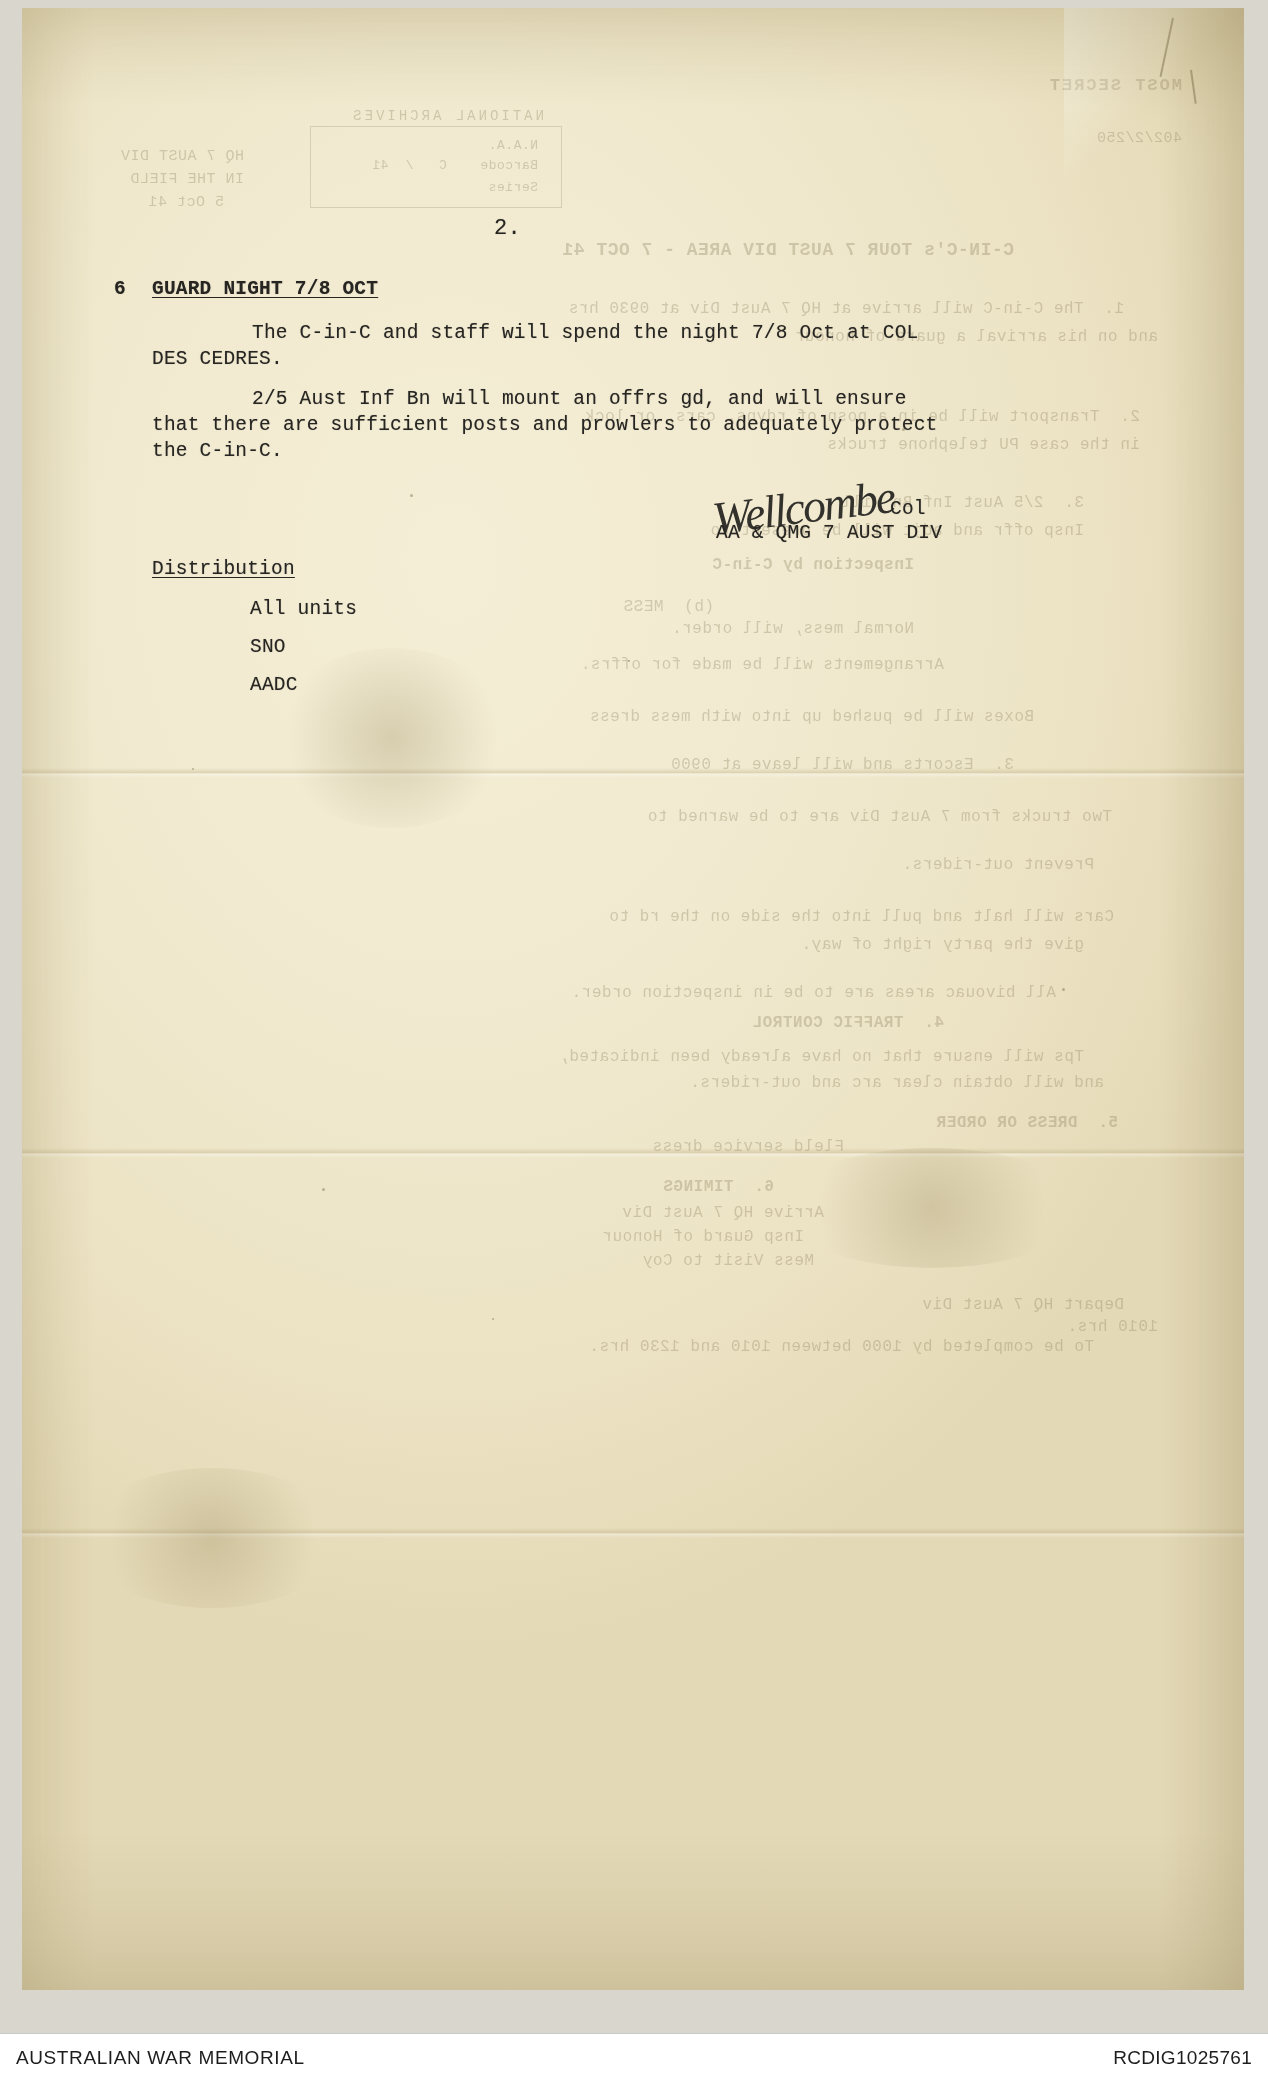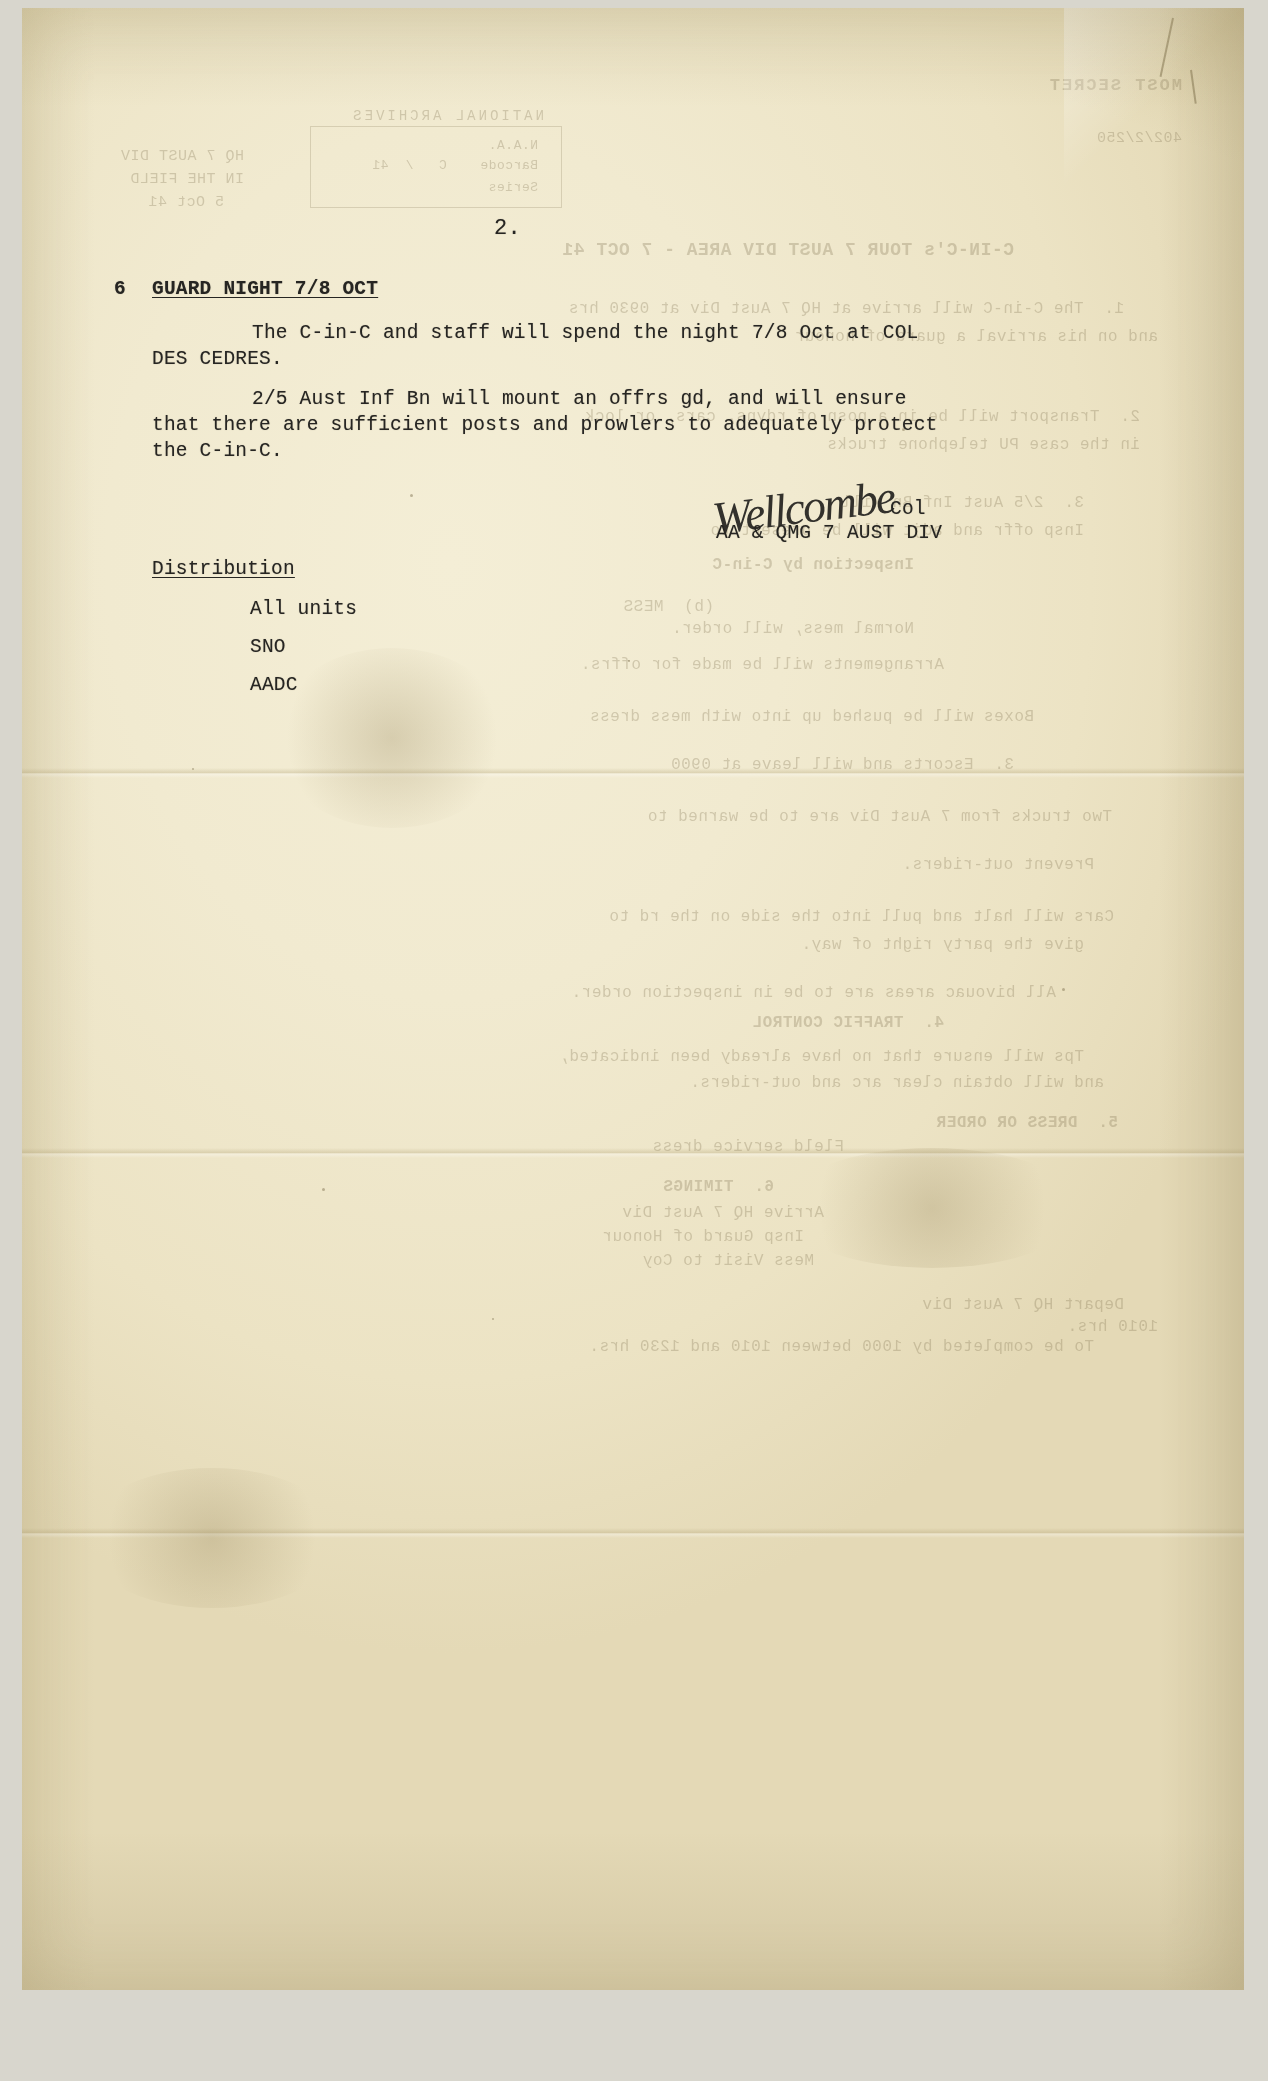--- a/index.html
+++ b/index.html
@@ -268,14 +268,18 @@
 
     <div class="speck" style="left:388px; top:486px; width:3px; height:3px;"></div>
     <div class="speck" style="left:606px; top:652px; width:2px; height:2px;"></div>
     <div class="speck" style="left:880px; top:420px; width:3px; height:3px;"></div>
     <div class="speck" style="left:170px; top:760px; width:2px; height:2px;"></div>
     <div class="speck" style="left:1040px; top:980px; width:3px; height:3px;"></div>
     <div class="speck" style="left:470px; top:1310px; width:2px; height:2px;"></div>
     <div class="speck" style="left:300px; top:1180px; width:3px; height:3px;"></div>
   </div>
 
+  <div class="footer">
+    <div class="footer-left">AUSTRALIAN WAR MEMORIAL</div>
+    <div class="footer-right">RCDIG1025761</div>
+  </div>
 
 </div>
 
 </body></html>

